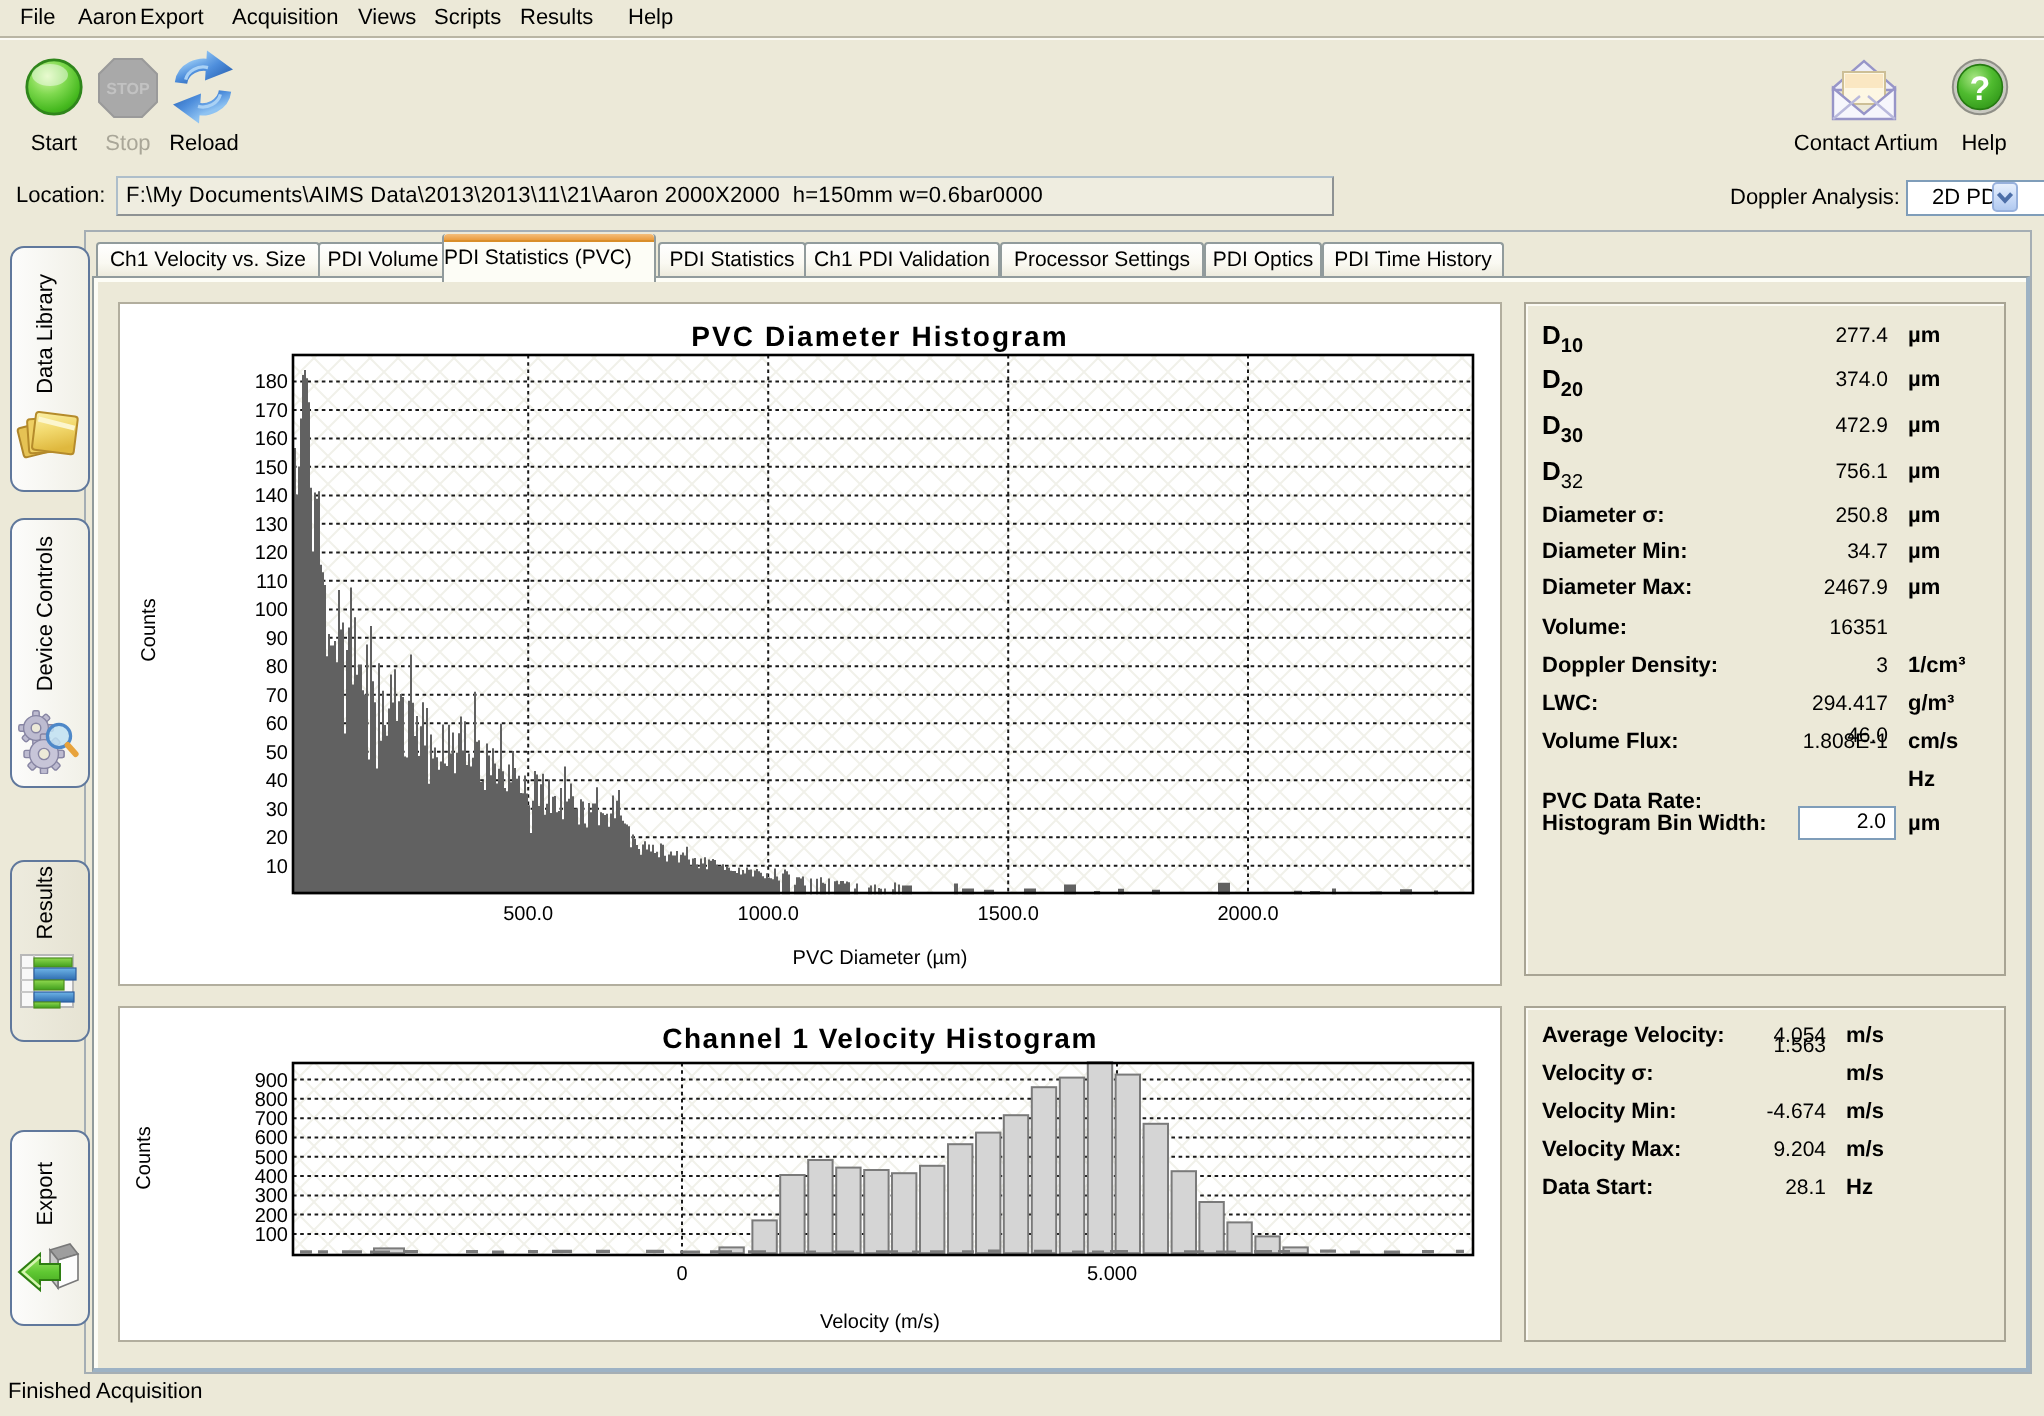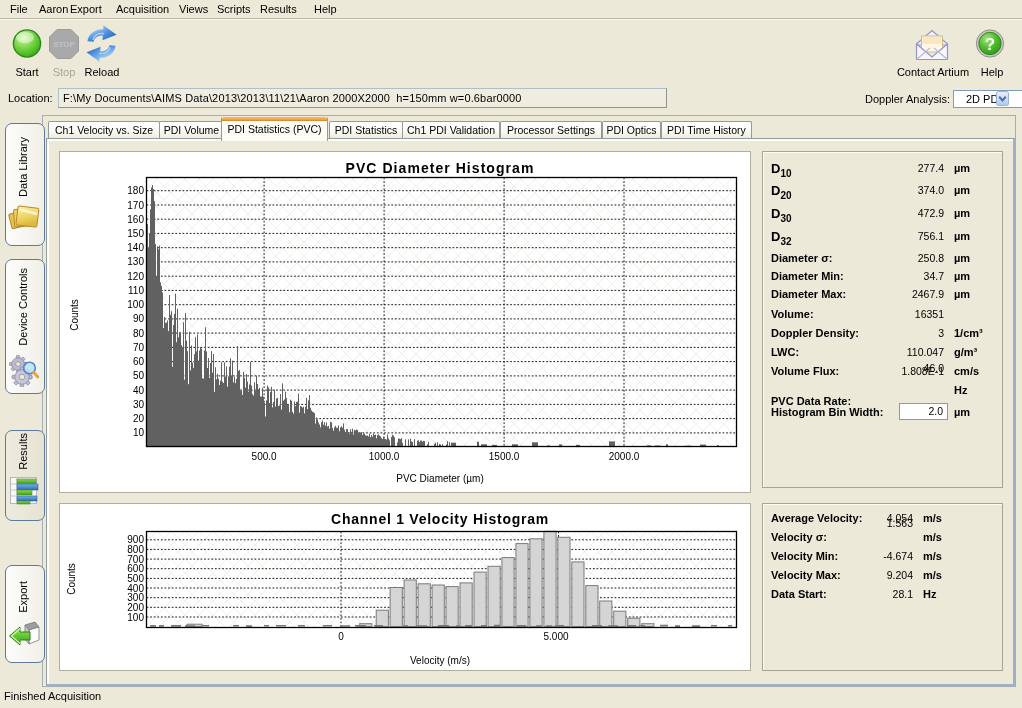--- a/index.html
+++ b/index.html
@@ -102,21 +102,21 @@
 </svg>
 <div class="abs" style="left:42px;top:115px;width:972px;height:570px;border:1px solid #A5AEB4;"></div>
 <div class="abs" style="left:46px;top:138px;width:966px;height:545px;background:#ECE9D8;border-top:1px solid #919B9C;box-shadow:inset 0 2px 0 #FDFDF6, inset 2px 0 0 #FDFDF6;border-left:1px solid #919B9C;border-right:2px solid #9DB2C4;border-bottom:2px solid #9DB2C4;"></div>
 <div class="tab" style="left:48px;width:110px">Ch1 Velocity vs. Size</div>
 <div class="tab" style="left:159px;width:63px">PDI Volume</div>
 <div class="tab" style="left:329px;width:72px">PDI Statistics</div>
 <div class="tab" style="left:402px;width:96px">Ch1 PDI Validation</div>
 <div class="tab" style="left:500px;width:100px">Processor Settings</div>
 <div class="tab" style="left:602px;width:57px">PDI Optics</div>
 <div class="tab" style="left:661px;width:89px">PDI Time History</div>
-<div class="abs" style="left:221px;top:117px;width:105px;height:24px;background:#FDFDF6;border-left:1px solid #919B9C;border-right:1px solid #919B9C;border-radius:2px 2px 0 0;font-size:10.5px;text-align:center;z-index:5;">
+<div class="abs" style="left:221px;top:117px;width:105px;height:24px;background:#FDFDF6;border-left:1px solid #919B9C;border-right:1px solid #919B9C;border-radius:2px 2px 0 0;font-size:10.5px;text-align:left;z-index:5;">
     <div style="height:3px;background:linear-gradient(#F4BE7B,#EA9C3F);border-radius:2px 2px 0 0;border-bottom:1px solid #D98E2A"></div>
     <div style="line-height:17px">PDI Statistics (PVC)</div>
   </div>
 <div class="vtab" style="top:123px;height:121px;"></div>
 <div class="vtext" style="top:137px">Data Library</div>
 <svg class="abs" style="left:8px;top:201px" width="33" height="36" viewBox="0 0 33 36">
     <defs>
       <linearGradient id="gFo" x1="0" y1="0" x2="0.4" y2="1">
         <stop offset="0" stop-color="#FBF0A8"></stop>
         <stop offset="0.5" stop-color="#F2D96E"></stop>
@@ -331,39 +331,39 @@
 </svg>
 <div class="abs" style="left:771px;top:160px;height:16px;line-height:16px"><span style="font-weight:bold;font-size:13px">D</span><span style="font-weight:bold;font-size:10px;position:relative;top:4px">10</span></div>
 <div class="sval" style="left:824px;top:161px;width:120px">277.4</div>
 <div class="sunit" style="left:954px;top:161px">µm</div>
 <div class="abs" style="left:771px;top:182px;height:16px;line-height:16px"><span style="font-weight:bold;font-size:13px">D</span><span style="font-weight:bold;font-size:10px;position:relative;top:4px">20</span></div>
 <div class="sval" style="left:824px;top:183px;width:120px">374.0</div>
 <div class="sunit" style="left:954px;top:183px">µm</div>
 <div class="abs" style="left:771px;top:205px;height:16px;line-height:16px"><span style="font-weight:bold;font-size:13px">D</span><span style="font-weight:bold;font-size:10px;position:relative;top:4px">30</span></div>
 <div class="sval" style="left:824px;top:206px;width:120px">472.9</div>
 <div class="sunit" style="left:954px;top:206px">µm</div>
-<div class="abs" style="left:771px;top:228px;height:16px;line-height:16px"><span style="font-weight:bold;font-size:13px">D</span><span style="font-weight:bold;font-size:10px;position:relative;top:4px">32</span></div>
+<div class="abs" style="left:771px;top:228px;height:16px;line-height:16px"><span style="font-weight:bold;font-size:13px">D</span><span style="font-weight:normal;font-size:10px;position:relative;top:4px">32</span></div>
 <div class="sval" style="left:824px;top:229px;width:120px">756.1</div>
 <div class="sunit" style="left:954px;top:229px">µm</div>
 <div class="slab" style="top:251px">Diameter σ:</div>
 <div class="sval" style="left:824px;top:251px;width:120px">250.8</div>
 <div class="sunit" style="left:954px;top:251px">µm</div>
 <div class="slab" style="top:269px">Diameter Min:</div>
 <div class="sval" style="left:824px;top:269px;width:120px">34.7</div>
 <div class="sunit" style="left:954px;top:269px">µm</div>
 <div class="slab" style="top:287px">Diameter Max:</div>
 <div class="sval" style="left:824px;top:287px;width:120px">2467.9</div>
 <div class="sunit" style="left:954px;top:287px">µm</div>
 <div class="slab" style="top:307px">Volume:</div>
 <div class="sval" style="left:824px;top:307px;width:120px">16351</div>
 <div class="slab" style="top:326px">Doppler Density:</div>
 <div class="sval" style="left:824px;top:326px;width:120px">3</div>
 <div class="sunit" style="left:954px;top:326px">1/cm³</div>
 <div class="slab" style="top:345px">LWC:</div>
-<div class="sval" style="left:824px;top:345px;width:120px">110.047</div>
+<div class="sval" style="left:824px;top:345px;width:120px">294.417</div>
 <div class="sunit" style="left:954px;top:345px">g/m³</div>
 <div class="slab" style="top:364px">Volume Flux:</div>
 <div class="sval" style="left:824px;top:364px;width:120px">1.808E-1</div>
 <div class="sunit" style="left:954px;top:364px">cm/s</div>
 <div class="slab" style="top:394px">PVC Data Rate:</div>
 <div class="sval" style="left:824px;top:361px;width:120px">46.0</div>
 <div class="sunit" style="left:954px;top:383px">Hz</div>
 <div class="slab" style="top:405px">Histogram Bin Width:</div>
 <div class="abs" style="left:899px;top:403px;width:43px;height:15px;background:#FFFFFF;border:1px solid #7F9DB9;font-size:10.5px;line-height:15px;text-align:right;padding-right:4px">2.0</div>
 <div class="sunit" style="left:954px;top:405px">µm</div>

